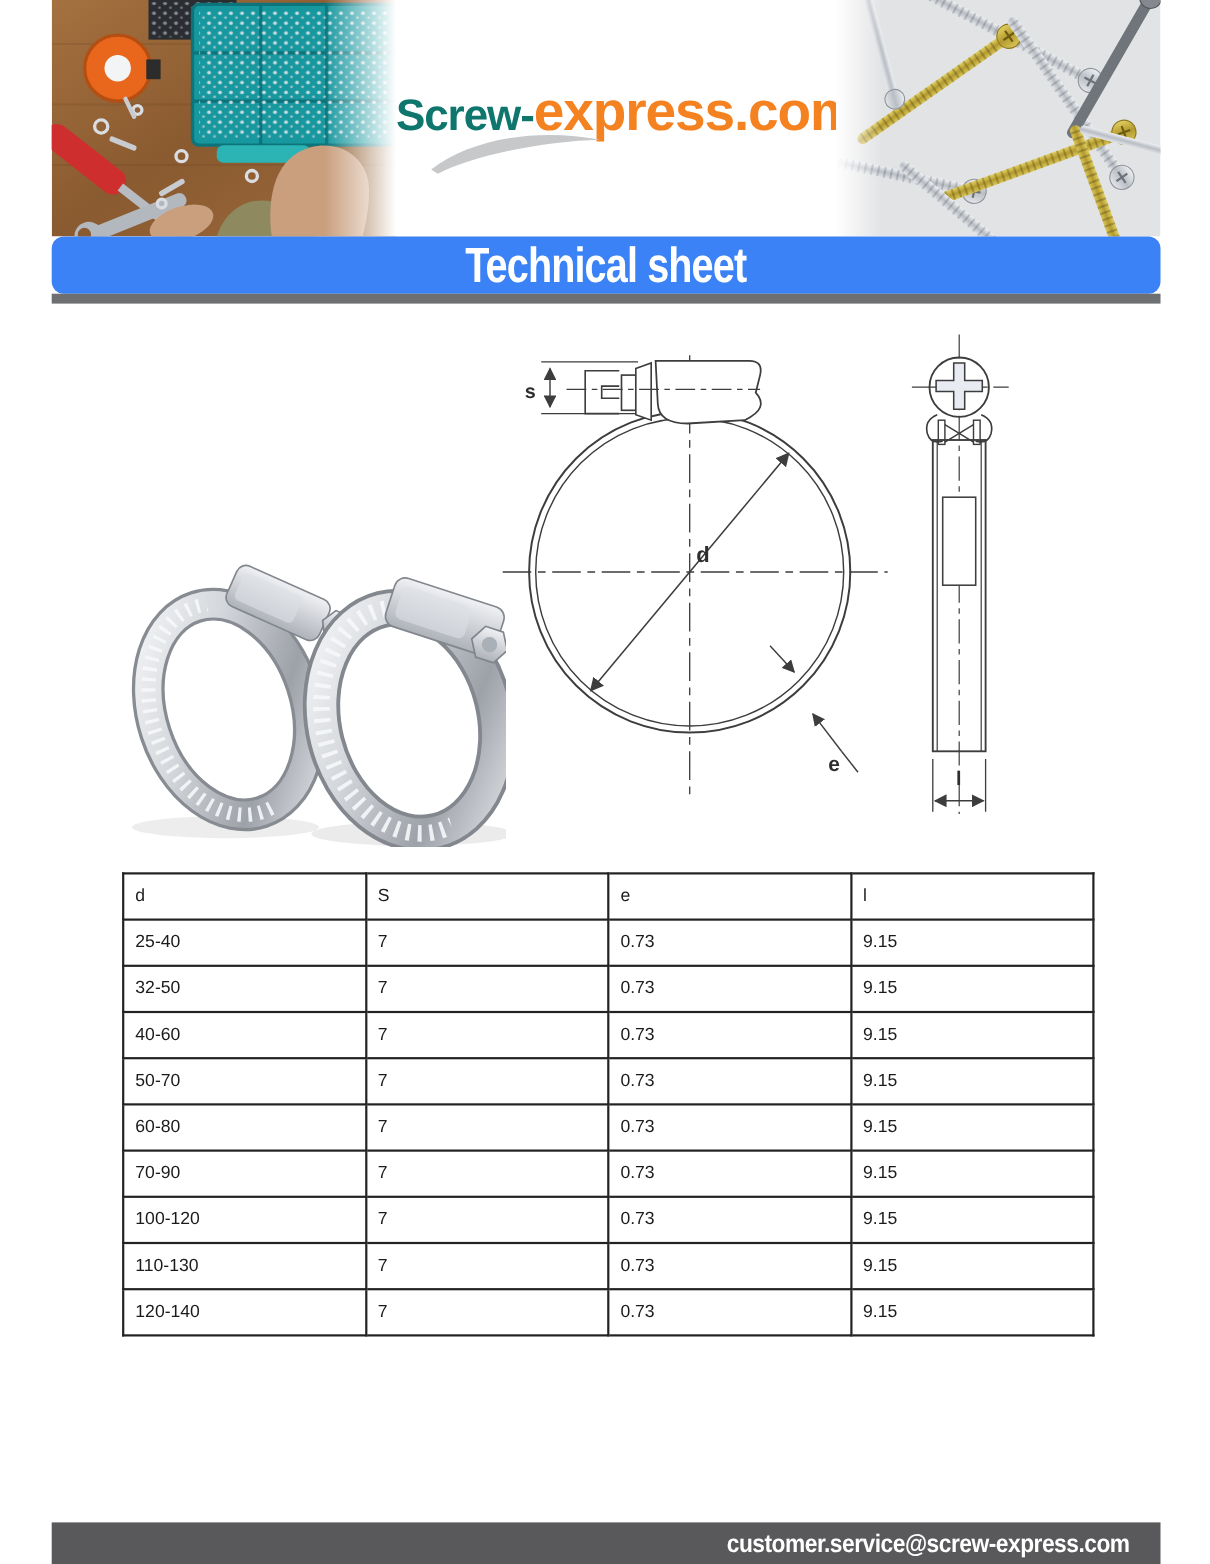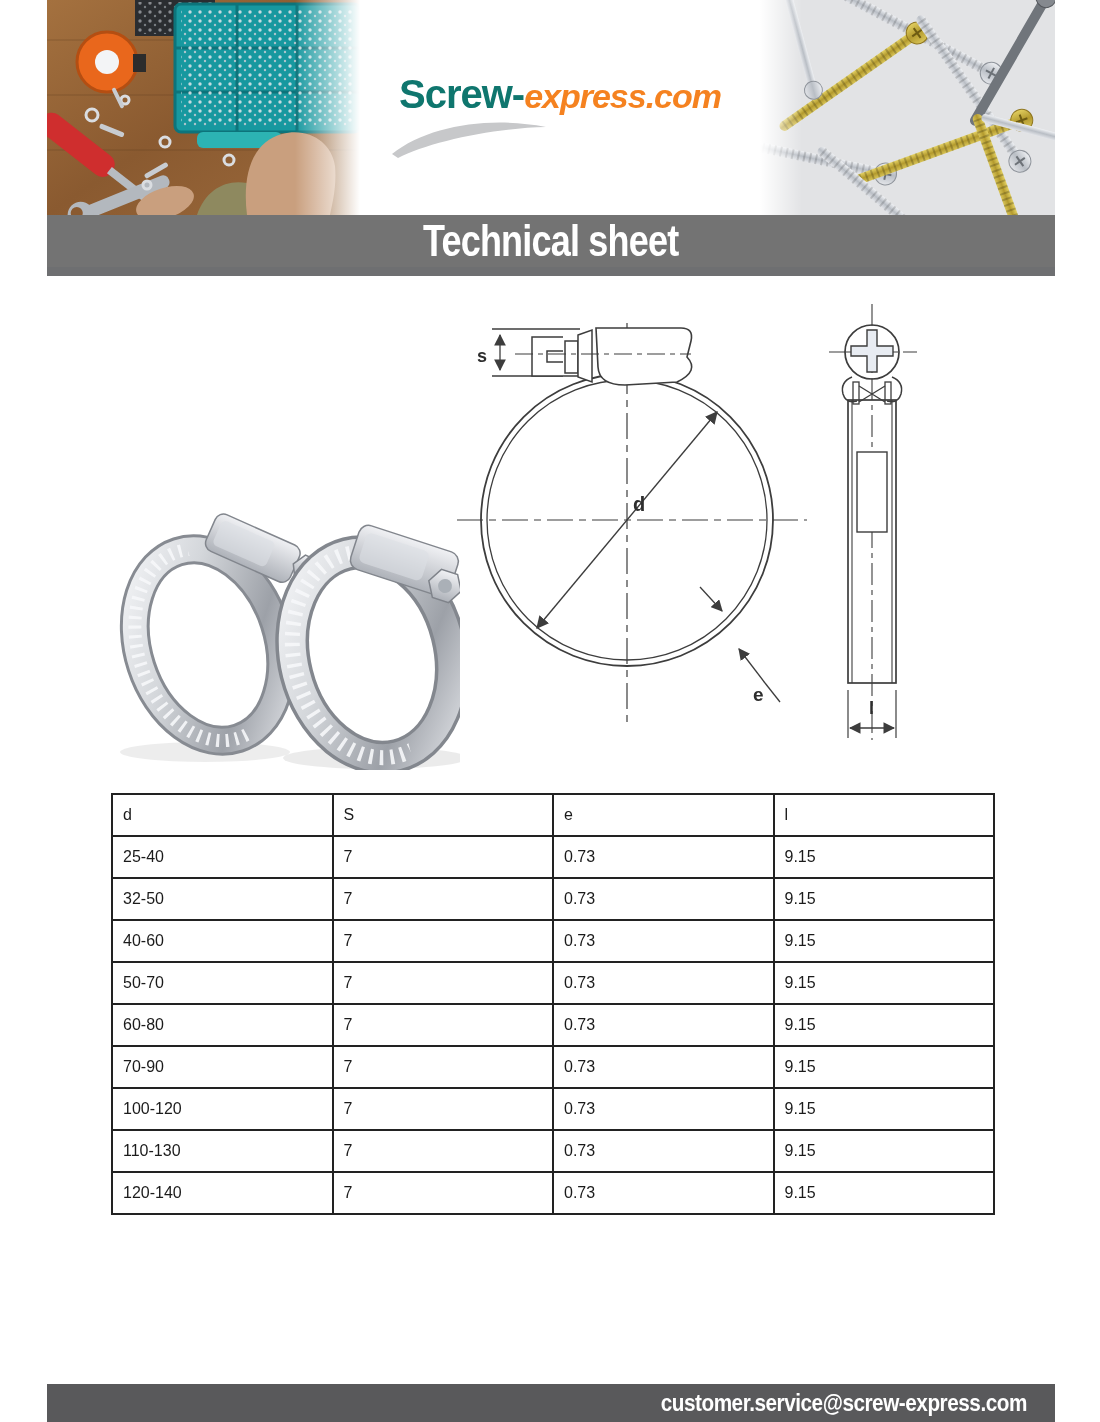--- a/index.html
+++ b/index.html
@@ -2,23 +2,23 @@
 <html><head>
 <meta charset="utf-8">
 <style>
   html,body{margin:0;padding:0;background:#fff;}
   .page{position:relative;width:1100px;height:1422px;background:#fff;overflow:hidden;
         font-family:"Liberation Sans",sans-serif;}
   .abs{position:absolute;}
   
   .logo-wrap{position:absolute;left:360px;top:72px;width:400px;text-align:center;white-space:nowrap;}
   .logo-dark{font-size:40px;font-weight:700;letter-spacing:-1px;color:#0f766e;}
-  .logo-orange{font-size:34px;font-weight:700;font-style:italic;letter-spacing:-1px;color:#f58220;}
+  .logo-orange{font-size:50px;font-weight:700;letter-spacing:-1px;color:#f58220;}
   
-  .banner{position:absolute;left:47px;top:215px;width:1008px;height:52px;background:#737373;text-align:center;}
+  .banner{position:absolute;left:47px;top:215px;width:1008px;height:52px;background:#3b82f6;text-align:center;border-radius:11px;}
   .banner span{display:inline-block;color:#ffffff;font-weight:700;font-size:45px;line-height:51px;
                letter-spacing:-1px;transform:scaleX(.8);}
   .strip{position:absolute;left:47px;top:267px;width:1008px;height:9px;background:#6e6f71;}
   
   .spec{position:absolute;left:111px;top:793px;width:884px;border-collapse:collapse;table-layout:fixed;
         font-size:16px;color:#1b1b1b;}
   .spec th,.spec td{border:2px solid #222222;height:40px;padding:0 0 0 10px;text-align:left;
         font-weight:400;vertical-align:middle;}
   
   .footer{position:absolute;left:47px;top:1384px;width:1008px;height:38px;background:#59595b;

